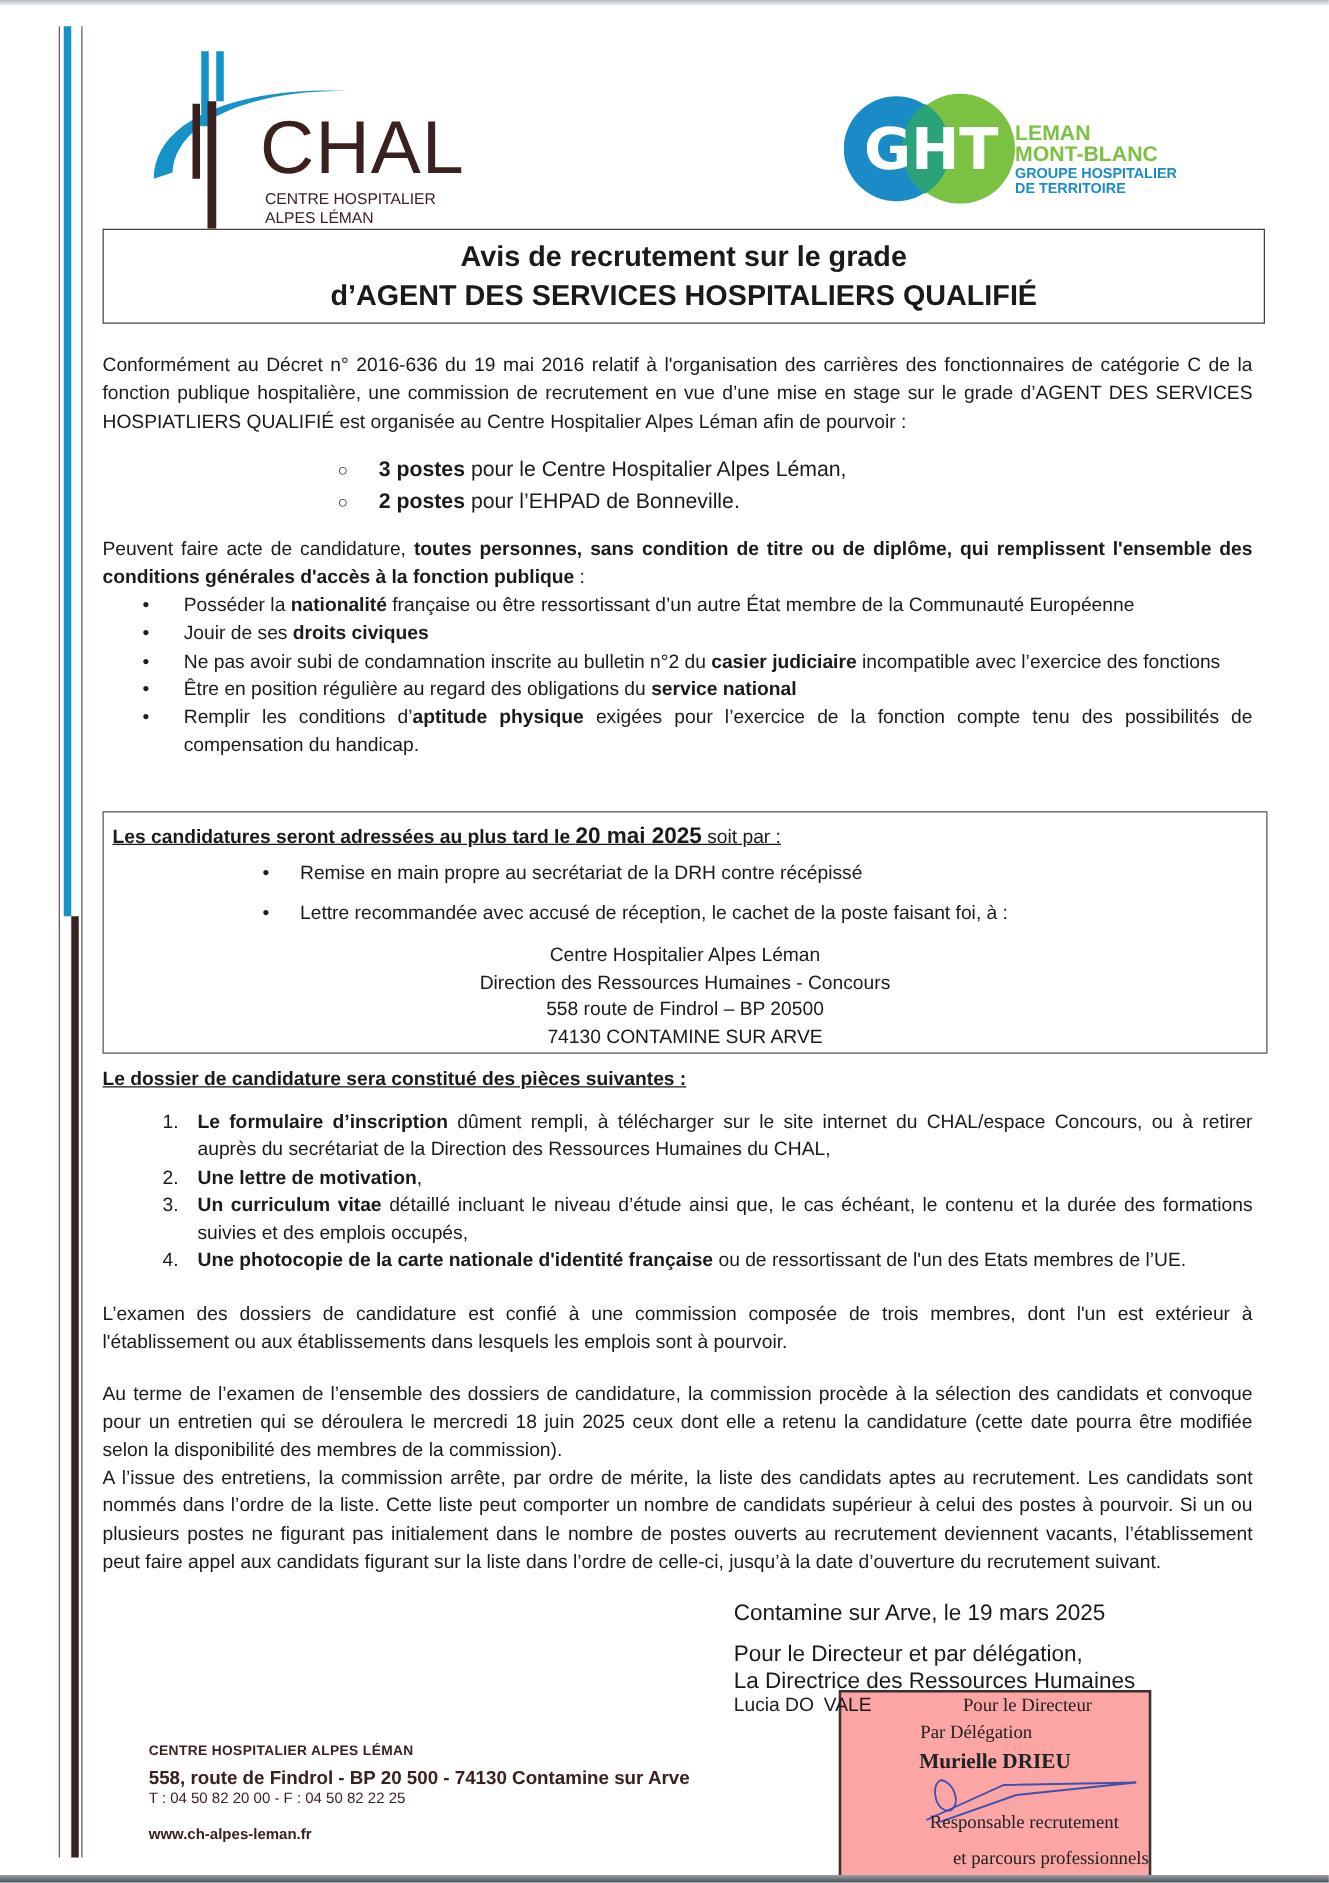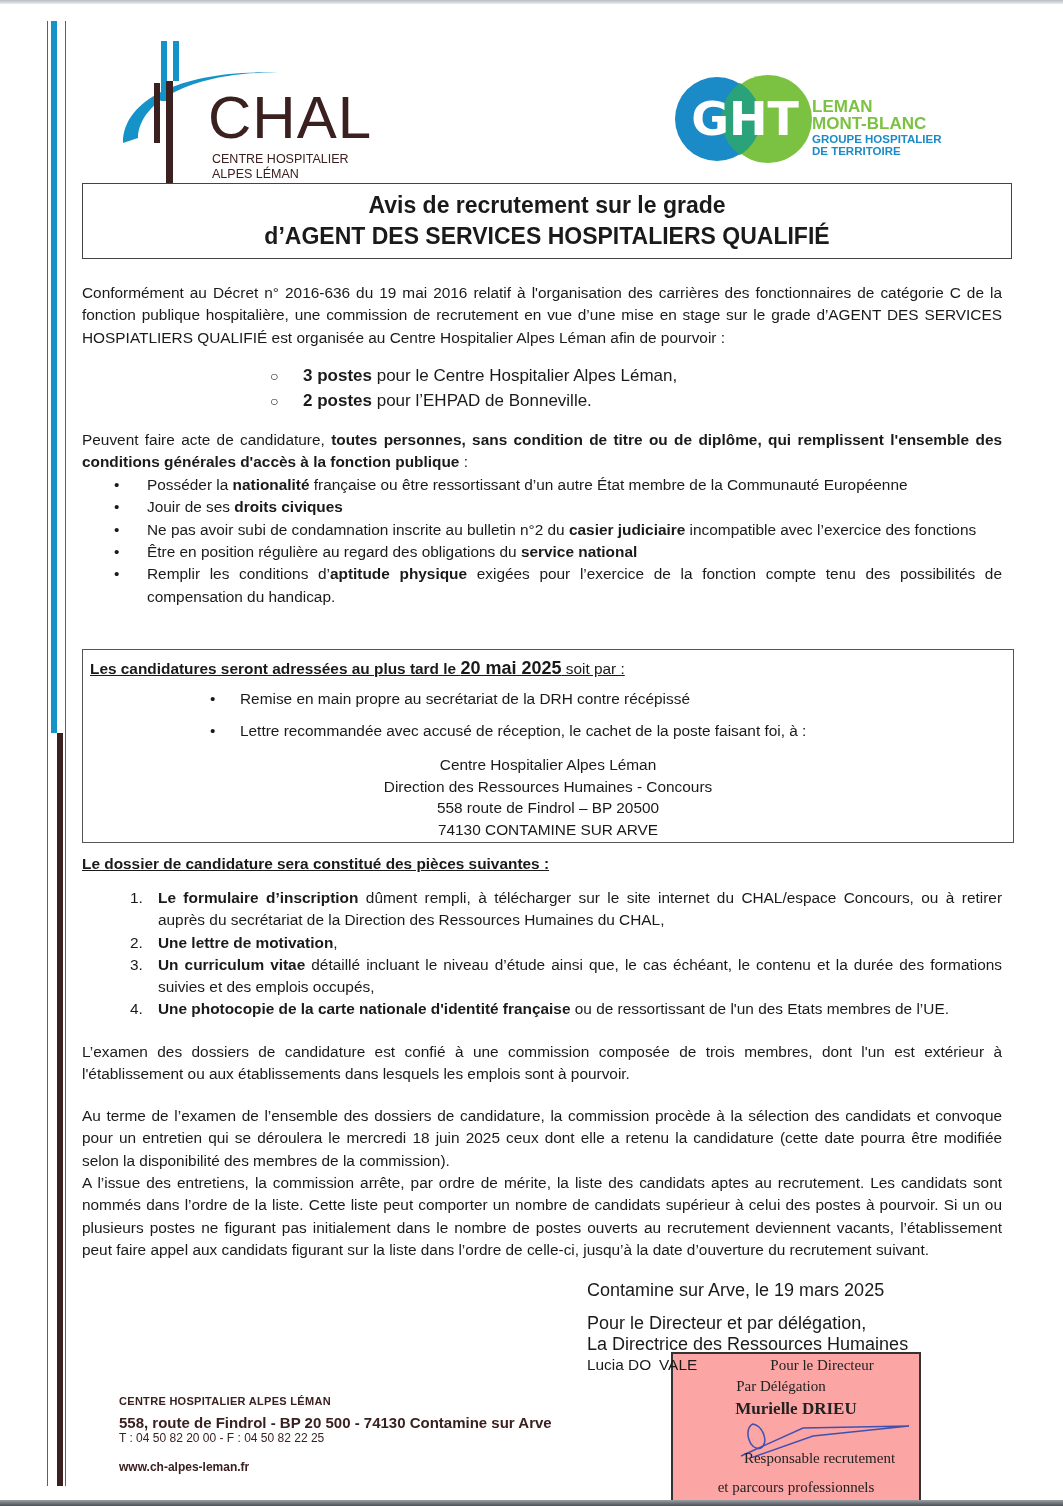--- a/index.html
+++ b/index.html
@@ -51,21 +51,21 @@
   .ol-item .num { position: absolute; left: 0; top: 0; }
   .ol-item .tx { margin-left: 28px; display: block; }
 
   .sig { position: absolute; left: 587px; font-size: 18px; line-height: 21.5px; white-space: nowrap; }
   .stamp { position: absolute; left: 655px; top: 1352px; width: 246px; height: 148px; border: 2px solid #333;
            background: #fca5a5; font-family: Liberation Serif, serif; color: #222; text-align: center; margin-left: 16px; }
   .stamp .s1 { position: absolute; left: 0; width: 246px; top: 3px; font-size: 15px; }
   .stamp .s2 { position: absolute; left: 0; width: 216px; top: 24px; font-size: 15px; }
   .stamp .s3 { position: absolute; left: 0; width: 246px; top: 45px; font-size: 17px; font-weight: bold; }
   .stamp .s4 { position: absolute; left: 0; width: 293px; top: 96px; font-size: 15px; }
-  .stamp .s5 { position: absolute; left: 0; width: 246px; top: 125px; font-size: 15px; }
+  .stamp .s5 { position: absolute; left: 0; width: 246px; top: 125px; font-size: 15px; text-align: right; }
   .signature { position: absolute; left: 0; top: 64px; width: 246px; height: 40px; }
   .lucia-pre { position: absolute; left: 587px; top: 1356px; font-size: 15.4px; white-space: nowrap; }
   .lucia-post { position: absolute; left: 659px; top: 1356px; font-size: 15.4px; white-space: nowrap; z-index: 2; }
 
   .footer { position: absolute; left: 119px; top: 1395px; color: #3b2020; }
   .footer .f1 { font-size: 11px; font-weight: bold; letter-spacing: 0.3px; }
   .footer .f2 { font-size: 15px; margin-top: 7px; font-weight: bold; }
   .footer .f3 { font-size: 12px; }
   .footer .f4 { font-size: 12px; font-weight: bold; margin-top: 15px; }
 </style>

